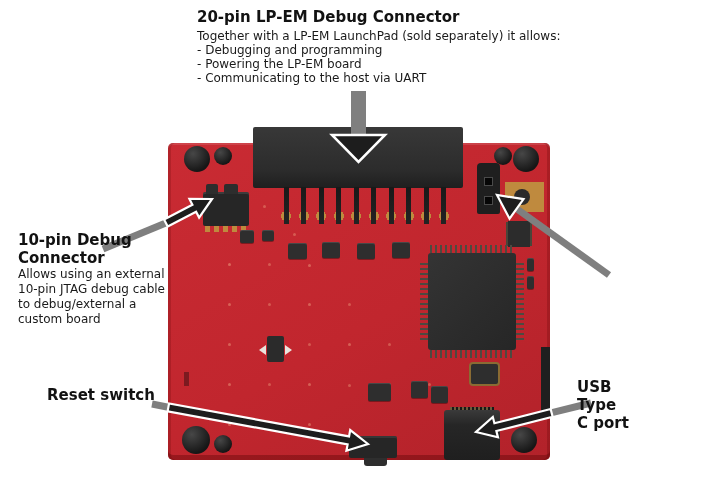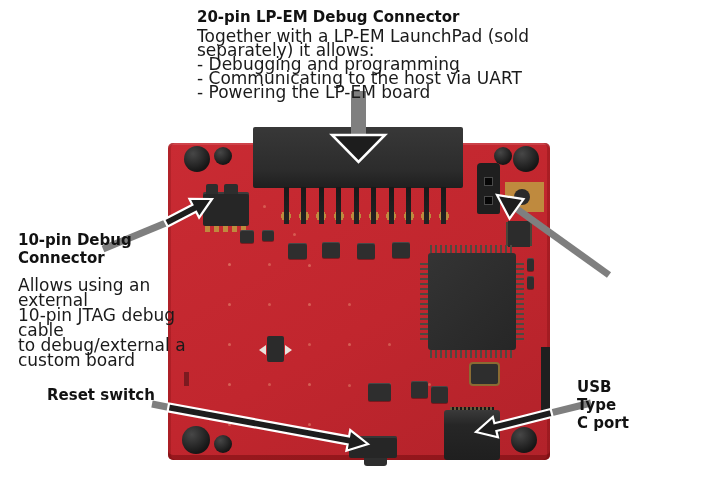--- a/index.html
+++ b/index.html
@@ -6,26 +6,26 @@
   html,body { background:#ffffff; }
   #stage {
     position:relative; width:631px; height:488px; overflow:hidden;
     background:#ffffff; color:#111;
     font-family:"DejaVu Sans","Liberation Sans",sans-serif;
   }
   .abs { position:absolute; }
 
   
   .callout-title { font-weight:bold; font-size:15px; line-height:18px; color:#121212; }
-  .callout-body  { font-size:17px; line-height:14px; color:#1a1a1a; }
+  .callout-body  { font-size:12px; line-height:14px; color:#1a1a1a; }
 
   #top-callout   { left:197px; top:8px; width:380px; }
   #top-callout .callout-title { margin-bottom:3px; }
   #left-callout  { left:18px;  top:231px; width:170px; }
-  #left-callout .callout-body { margin-top:11px; line-height:15px; }
+  #left-callout .callout-body { margin-top:0; line-height:15px; }
   #right-callout { left:556px; top:258px; width:150px; text-align:center; }
   #right-callout .callout-body { margin-top:2px; line-height:15px; }
   #reset-callout { left:47px;  top:386px; }
   #usb-callout   { left:577px; top:378px; }
 
   
   #board {
     left:168px; top:143px; width:382px; height:317px;
     background:linear-gradient(150deg,#c92b33 0%,#c1262e 55%,#b2222a 100%);
     border-radius:5px;
@@ -194,22 +194,22 @@
       <g transform="translate(476,432) rotate(165.8)">
         <polygon points="0,0 -20,-10.5 -20,-4 -78,-4 -78,4 -20,4 -20,10.5" fill="#1d1d1d" stroke="#ffffff" stroke-width="2.2"></polygon>
       </g>
     </g>
   </svg>
 
   <div id="top-callout" class="abs">
     <div class="callout-title">20-pin LP-EM Debug Connector</div>
     <div class="callout-body">Together with a LP-EM LaunchPad (sold separately) it allows:</div>
     <div class="callout-body">- Debugging and programming</div>
+    <div class="callout-body">- Powering the LP-EM board</div>
     <div class="callout-body">- Communicating to the host via UART</div>
-    <div class="callout-body">- Powering the LP-EM board</div>
   </div>
 
   <div id="left-callout" class="abs">
     <div class="callout-title">
       <div>10-pin Debug</div>
       <div>Connector</div>
     </div>
     <div class="callout-body">
       <div>Allows using an external</div>
       <div>10-pin JTAG debug cable</div>

